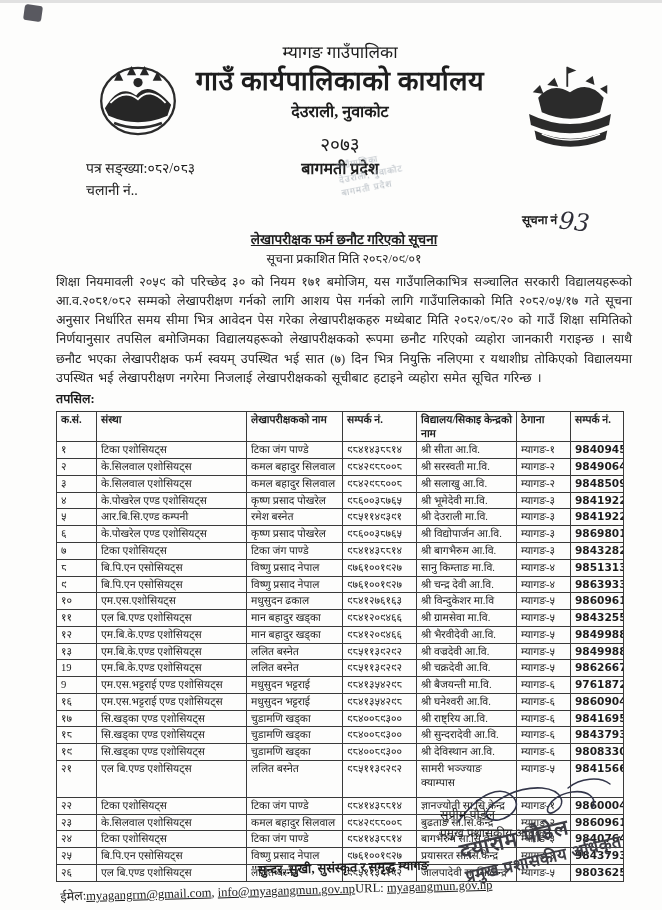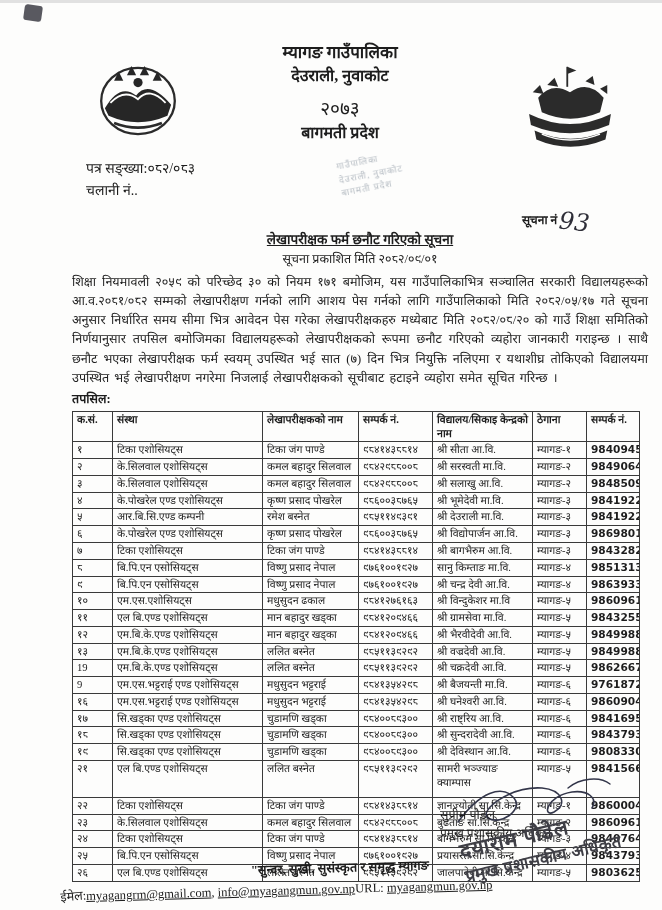--- a/index.html
+++ b/index.html
@@ -10,21 +10,21 @@
     overflow:hidden;
     font-family:"Liberation Serif","DejaVu Serif",serif;
     color:#1d1d1d;
   }
   
   .scan-mark{position:absolute;left:24px;top:5px;width:18px;height:16px;background:#3c3c44;border-radius:3px;transform:rotate(8deg);opacity:.85;}
   .scan-edge{position:absolute;left:0;top:0;width:100%;height:3px;background:#cfcfcf;opacity:.6;}
 
   
   .letterhead{position:absolute;left:150px;top:42px;width:380px;text-align:center;line-height:1.25;}
-  .lh-muni{font-size:17px;font-weight:bold;}
+  .lh-muni{font-size:17px;font-weight:normal;}
   .lh-office{font-size:27px;font-weight:bold;letter-spacing:.5px;margin-top:2px;}
   .lh-addr{font-size:16px;font-weight:bold;margin-top:3px;}
   .lh-year{font-size:19px;margin-top:11px;}
   .lh-prov{font-size:16px;font-weight:bold;margin-top:2px;}
   .emblem{position:absolute;}
   .emblem-left{left:92px;top:55px;width:92px;height:92px;}
   .emblem-right{left:520px;top:60px;width:100px;height:90px;}
 
   .meta{position:absolute;left:64px;top:158px;font-size:14px;line-height:1.6;margin-left:22px;}
 
@@ -32,21 +32,21 @@
     position:absolute;left:338px;top:148px;width:130px;
     transform:rotate(-11deg);
     font-size:9px;line-height:1.5;color:#9aa3ad;opacity:.75;
     filter:blur(.3px);letter-spacing:1px;
   }
 
   .notice-no{position:absolute;left:522px;top:208px;font-size:12px;font-weight:bold;white-space:nowrap;}
   .notice-no .hand{font-family:"DejaVu Serif",serif;font-style:italic;font-weight:400;font-size:24px;color:#2e2e38;display:inline-block;transform:rotate(6deg);margin-left:2px;vertical-align:-6px;}
 
   
-  .main{position:absolute;left:72px;top:230px;width:576px;}
+  .main{position:absolute;left:56px;top:230px;width:576px;}
   .n-title{text-align:center;font-size:13.5px;font-weight:bold;text-decoration:underline;}
   .n-pub{text-align:center;font-size:12.5px;margin-top:2px;}
   .n-body{font-size:12.6px;text-align:justify;line-height:1.52;margin-top:6px;word-spacing:2px;}
   .n-tapasil{font-size:12.5px;margin-top:2px;font-weight:bold;}
 
   table.audit{border-collapse:collapse;width:567px;margin-top:4px;table-layout:fixed;}
   table.audit th,table.audit td{
     border:1px solid #3a3a3a;
     font-size:10.6px;line-height:1.3;
     padding:1px 4px;vertical-align:top;text-align:left;
@@ -111,20 +111,21 @@
       <path d="M72 22 l8 -6 2 10 z"></path>
         <path d="M88 30 l8 -4 0 10 z"></path>
       <path d="M10 58 Q55 80 100 58 L98 70 Q55 88 12 70 Z"></path>
     </g>
     <path d="M16 76 Q55 94 96 76 l-2 10 Q55 102 18 86 Z" fill="#2b2b2b"></path>
     <path d="M24 80 Q55 93 88 80" fill="none" stroke="#fdfdfc" stroke-width="1.5"></path>
   </svg>
 
   <div class="letterhead">
     <div class="lh-muni">म्यागङ गाउँपालिका</div>
+    <div class="lh-office">गाउँ कार्यपालिकाको कार्यालय</div>
     <div class="lh-addr">देउराली, नुवाकोट</div>
     <div class="lh-year">२०७३</div>
     <div class="lh-prov">बागमती प्रदेश</div>
   </div>
 
   <div class="meta">
     <div>पत्र सङ्ख्या:०८२/०८३</div>
     <div>चलानी नं..</div>
   </div>
 

